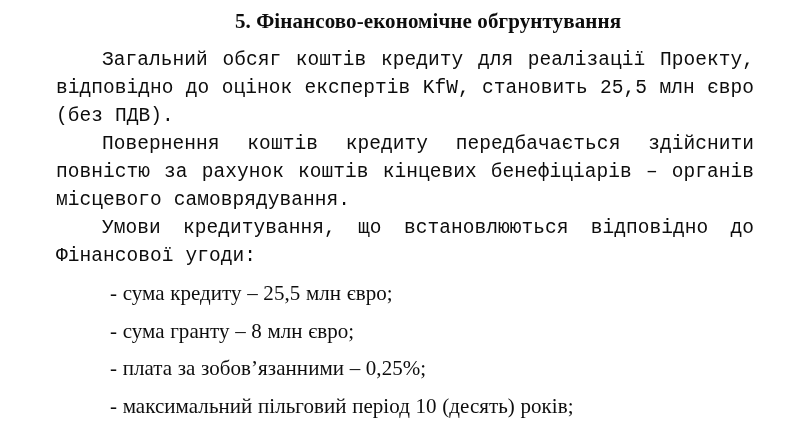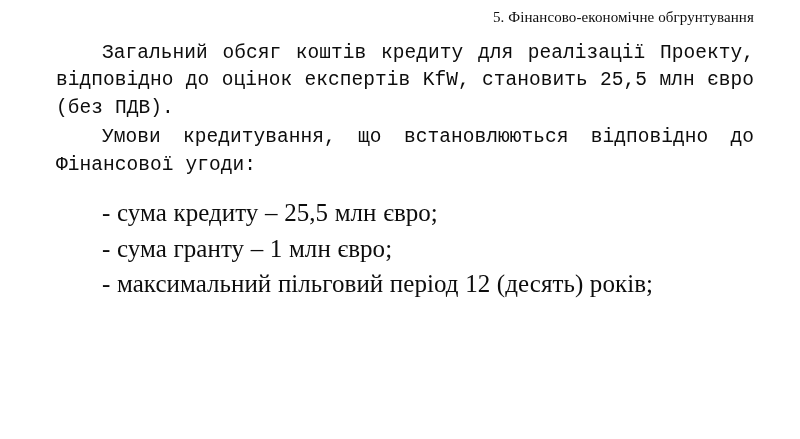--- a/index.html
+++ b/index.html
@@ -15,65 +15,67 @@
     overflow: hidden;
   }
   .page {
     width: 800px;
     height: 439px;
     box-sizing: border-box;
     padding: 8px 46px 0 56px;
     position: relative;
   }
   .heading {
-    font-size: 15px;
-    font-weight: normal;
-    text-align: right;
+    font-size: 21px;
+    font-weight: bold;
+    text-align: center;
     padding-left: 46px;
     margin: 0 0 13px 0;
     line-height: 1.25;
     letter-spacing: 0.1px;
   }
   .para {
     font-size: 19.5px;
     line-height: 1.42;
     text-align: justify;
     text-indent: 46px;
     margin: 0 0 1px 0;
     letter-spacing: 0.05px;
     word-spacing: 0.3px;
     font-family: Liberation Mono, monospace;
   }
   .para.nospace {
-    margin-bottom: 16px;
+    margin-bottom: 0;
   }
   .bullets {
     margin: 0;
     padding: 0;
     list-style: none;
   }
   .bullet {
-    font-size: 25px;
+    font-size: 21px;
     line-height: 1.42;
     text-align: justify;
     text-indent: 46px;
-    margin: 0;
+    margin: 8px;
     letter-spacing: 0.05px;
     word-spacing: 0.3px;
   }
 </style>
 </head>
 <body>
 
 <div class="page">
 
   <h1 class="heading">5. Фінансово-економічне обгрунтування</h1>
 
   <p class="para">Загальний обсяг коштів кредиту для реалізації Проекту, відповідно до оцінок експертів KfW, становить 25,5  млн євро (без ПДВ).</p>
+  <p class="para">Повернення коштів кредиту передбачається здійснити повністю за рахунок коштів кінцевих бенефіціарів – органів місцевого самоврядування.</p>
   <p class="para nospace">Умови кредитування, що встановлюються відповідно до Фінансової угоди:</p>
 
   <ul class="bullets">
     <li class="bullet">-  сума кредиту – 25,5 млн євро;</li>
-    <li class="bullet">-  сума гранту – 1 млн євро;</li>
-    <li class="bullet">-  максимальний пільговий період 12 (десять) років;</li>
+    <li class="bullet">-  сума гранту – 8 млн євро;</li>
+    <li class="bullet">-  плата за зобов’язанними – 0,25%;</li>
+    <li class="bullet">-  максимальний пільговий період 10 (десять) років;</li>
   </ul>
 
 </div>
 
 </body></html>

